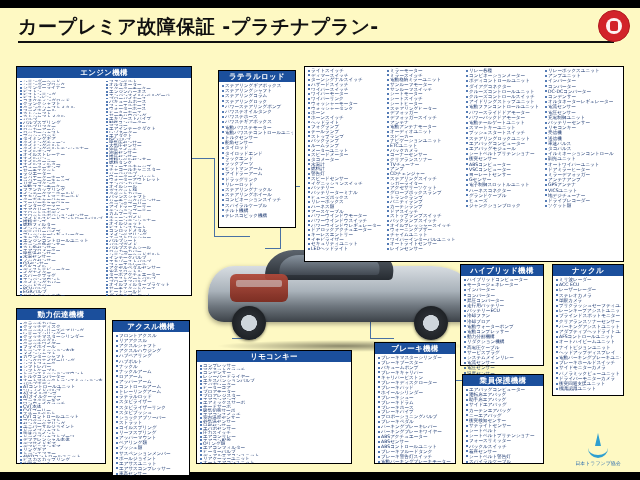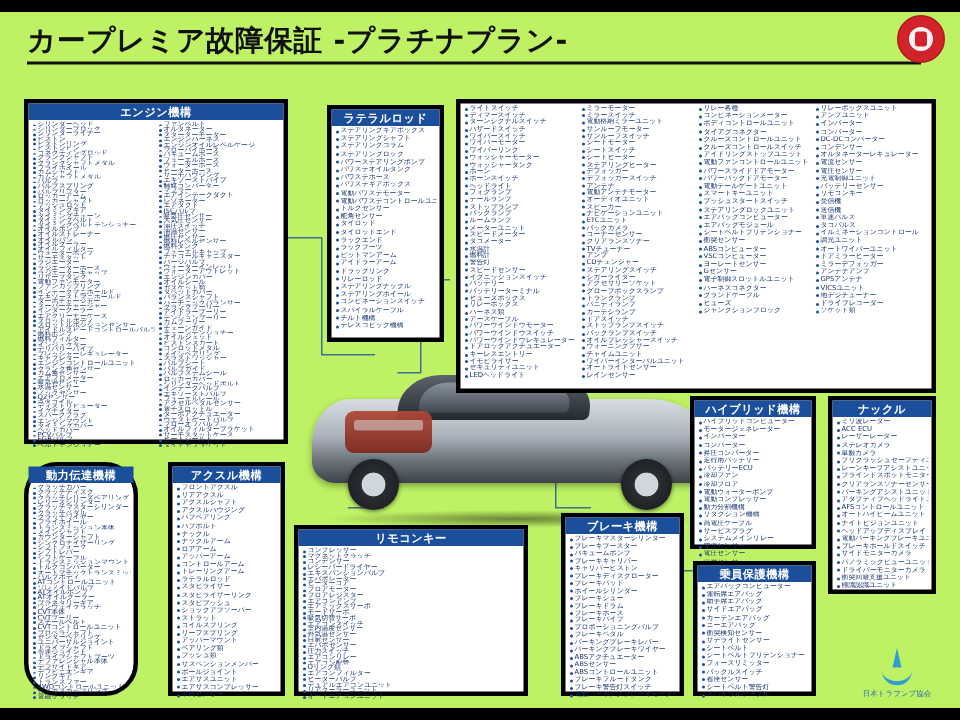--- a/index.html
+++ b/index.html
@@ -14,21 +14,21 @@
     width:640px; height:480px;
     background:#fff;
     overflow:hidden;
   }
   
   .bar { position:absolute; left:0; width:640px; background:#000; }
   .bar-top { top:0; height:8px; }
   .bar-bottom { bottom:0; height:8px; }
   .sheet {
     position:absolute; left:0; top:8px; width:640px; height:464px;
-    background:#bef264;
+    background:#fef9c3;
   }
 
   
   .title-wrap {
     position:absolute; left:18px; top:6px; width:604px;
   }
   .title {
     font-family:"DejaVu Sans", sans-serif;
     font-size:19px;
     font-weight:bold;
@@ -106,21 +106,21 @@
   .wheel-front { left:24px; }
   .wheel-rear { left:206px; }
   .car-shadow {
     position:absolute; left:8px; top:92px; width:254px; height:12px;
     background:radial-gradient(ellipse at 50% 50%, rgba(0,0,0,0.45) 0%, rgba(0,0,0,0) 70%);
   }
 
   
   .panel {
     position:absolute;
-    border:3px solid #000000;
+    border:1px solid #000000;
     background:#ffffff;
     box-sizing:border-box;
   }
   .panel-title {
     background:#1b4f9c;
     color:#fff;
     font-size:7.5px;
     font-weight:bold;
     text-align:center;
     line-height:11px;
@@ -601,21 +601,21 @@
             <div class="item">ブレーキホールドスイッチ</div>
             <div class="item">サイドモニターカメラ</div>
             <div class="item">パノラミックビューユニット</div>
             <div class="item">ドライバーモニターカメラ</div>
             <div class="item">衝突回避支援ユニット</div>
             <div class="item">標識認識ユニット</div>
           </div>
       </div>
     </div>
 
-    <div class="panel" style="left:16px; top:300px; width:76px; height:156px;border-radius:22px;">
+    <div class="panel" style="left:16px; top:300px; width:90px; height:156px;">
       <div class="panel-title">動力伝達機構</div>
       <div class="panel-body" style="height:145px;">
         <div class="col">
             <div class="item">クラッチカバー</div>
             <div class="item">クラッチディスク</div>
             <div class="item">クラッチレリーズベアリング</div>
             <div class="item">レリーズシリンダー</div>
             <div class="item">クラッチマスターシリンダー</div>
             <div class="item">クラッチペダル</div>
             <div class="item">クラッチワイヤー</div>
@@ -652,21 +652,21 @@
             <div class="item">デフピニオンギア</div>
             <div class="item">リングギア</div>
             <div class="item">トランスファー</div>
             <div class="item">4WDコントロールユニット</div>
             <div class="item">ビスカスカップリング</div>
             <div class="item">電磁クラッチ</div>
           </div>
       </div>
     </div>
 
-    <div class="panel" style="left:112px; top:300px; width:78px; height:156px;">
+    <div class="panel" style="left:112px; top:312px; width:78px; height:156px;">
       <div class="panel-title">アクスル機構</div>
       <div class="panel-body" style="height:145px;">
         <div class="col">
             <div class="item">フロントアクスル</div>
             <div class="item">リアアクスル</div>
             <div class="item">アクスルシャフト</div>
             <div class="item">アクスルハウジング</div>
             <div class="item">ハブベアリング</div>
             <div class="item">ハブボルト</div>
             <div class="item">ナックル</div>

